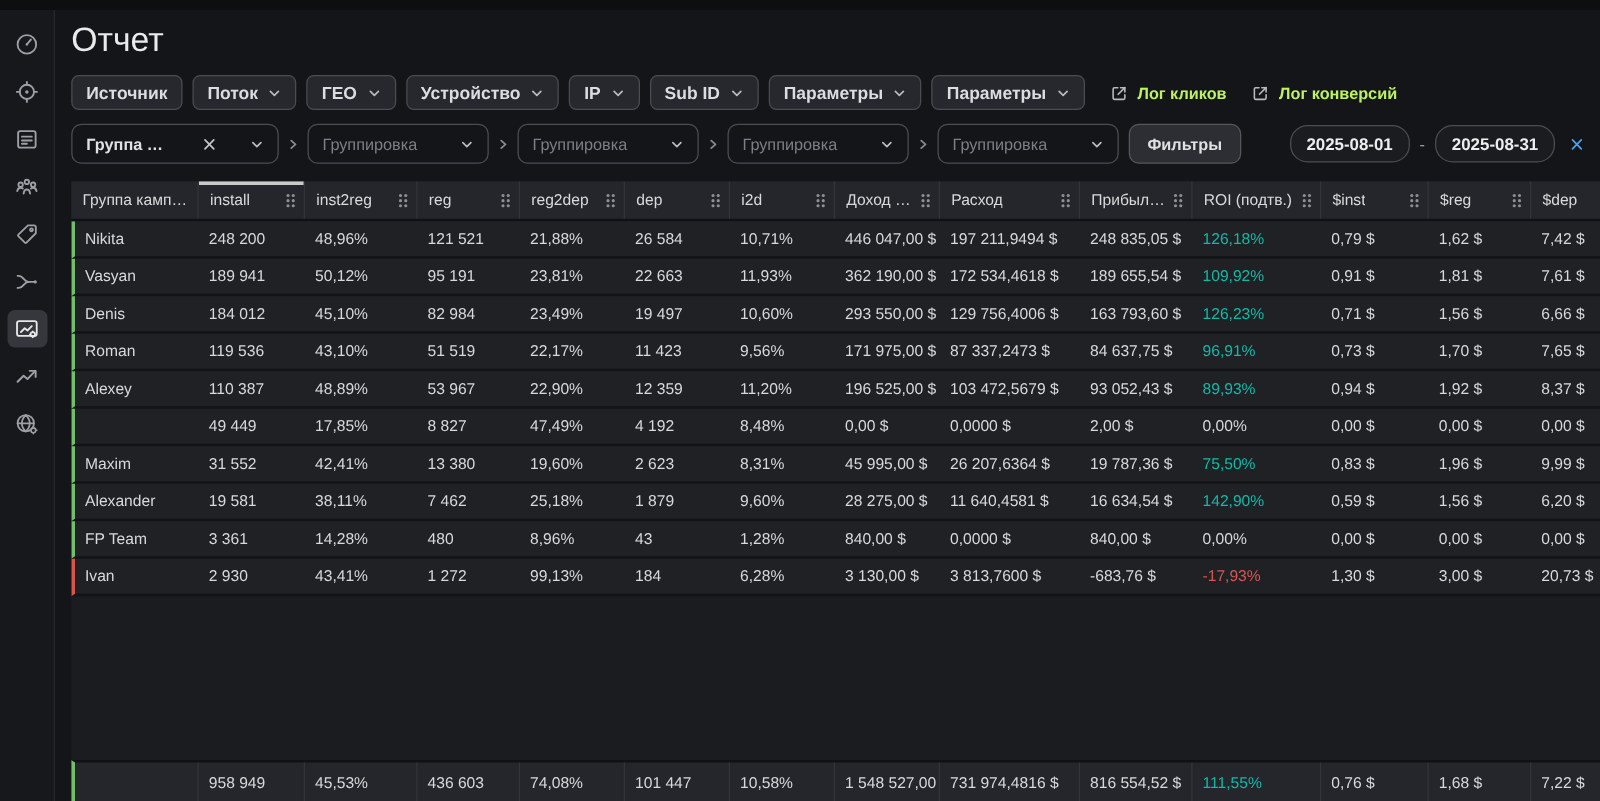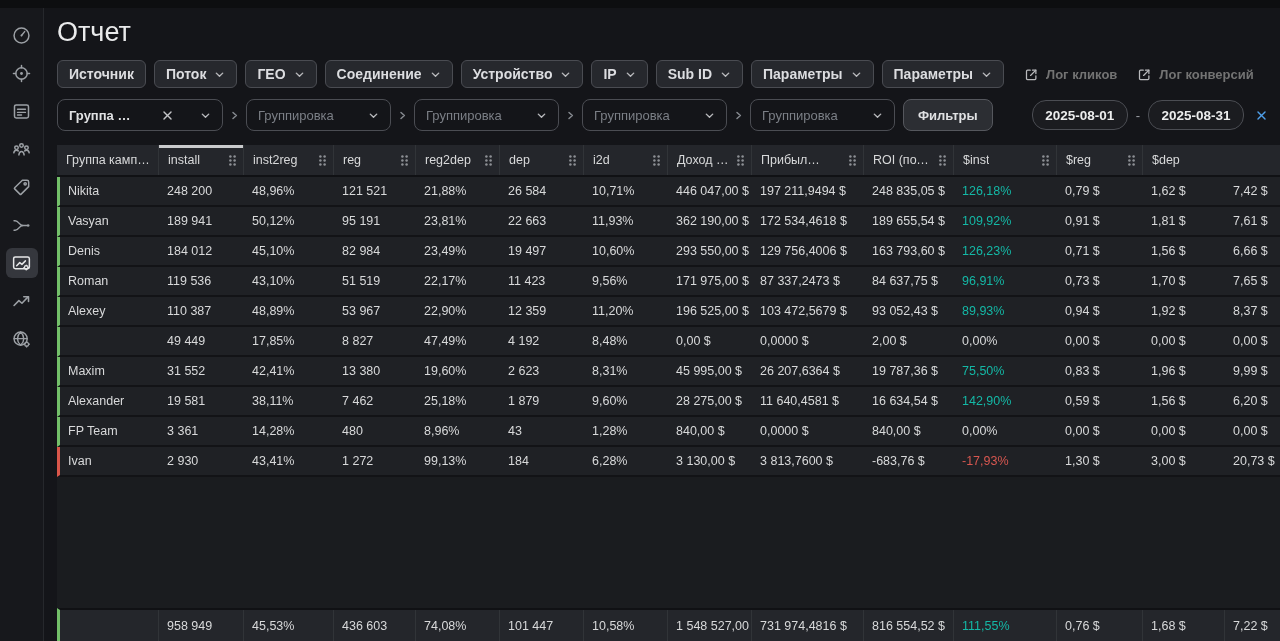--- a/index.html
+++ b/index.html
@@ -20,21 +20,21 @@
   .side-item.active{background:#35373d;color:#e6e7e8}
   .sicon{display:flex}
   
   .main{position:absolute;left:45px;top:0;right:0;bottom:0;display:flex;flex-direction:column}
   .title{font-size:27px;font-weight:400;color:#e9eaeb;margin:16px 0 10px 12px;line-height:33px}
   .filter-row{display:flex;align-items:center;gap:8px;margin:0 12px;height:30px;flex:none}
   .fbtn{display:flex;align-items:center;gap:8px;background:#26282d;border:1px solid #4a4c52;
     border-radius:6px;height:28px;padding:0 11px;color:#dcdde0;font-size:14px;font-weight:700;
     font-family:inherit;cursor:pointer;flex:none;box-sizing:border-box}
   .cicon{display:flex;color:#b9babd}
-  .loglink{display:flex;align-items:center;gap:7px;color:#737373;font-size:13px;font-weight:700;
+  .loglink{display:flex;align-items:center;gap:7px;color:#bef264;font-size:13px;font-weight:700;
     text-decoration:none;margin-left:12px;cursor:pointer;flex:none}
   
   .group-row{display:flex;align-items:center;gap:8px;margin:9px 12px 0 12px;height:34px;flex:none}
   .gselects{display:flex;align-items:center;gap:7px}
   .select{display:flex;align-items:center;gap:26px;border:1px solid #4b4d53;border-radius:8px;
     height:32px;padding:0 11px;font-size:13px;color:#e0e1e3;font-weight:700;background:transparent;
     box-sizing:border-box;cursor:pointer;flex:none}
   .select .lbl{max-width:66px;overflow:hidden;white-space:nowrap;text-overflow:ellipsis}
   .select .ph{color:#7b7f86;font-weight:400;width:84px}
   .xicon{display:flex;color:#c4c5c8}
@@ -180,28 +180,20 @@
       </button>
       <button class="fbtn">
         <span>ГЕО</span>
         <span class="cicon">
           <svg width="11" height="11" viewBox="0 0 24 24" fill="none" stroke="currentColor" stroke-width="3" stroke-linecap="round" stroke-linejoin="round">
             <path d="M5 9l7 7 7-7"></path>
           </svg>
         </span>
       </button>
       <button class="fbtn">
-        <span>Соединение</span>
-        <span class="cicon">
-          <svg width="11" height="11" viewBox="0 0 24 24" fill="none" stroke="currentColor" stroke-width="3" stroke-linecap="round" stroke-linejoin="round">
-            <path d="M5 9l7 7 7-7"></path>
-          </svg>
-        </span>
-      </button>
-      <button class="fbtn">
         <span>Устройство</span>
         <span class="cicon">
           <svg width="11" height="11" viewBox="0 0 24 24" fill="none" stroke="currentColor" stroke-width="3" stroke-linecap="round" stroke-linejoin="round">
             <path d="M5 9l7 7 7-7"></path>
           </svg>
         </span>
       </button>
       <button class="fbtn">
         <span>IP</span>
         <span class="cicon">
@@ -414,20 +406,33 @@
               <circle cx="6.6" cy="2.4" r="1.25"></circle>
               <circle cx="2.4" cy="6.5" r="1.25"></circle>
               <circle cx="6.6" cy="6.5" r="1.25"></circle>
               <circle cx="2.4" cy="10.6" r="1.25"></circle>
               <circle cx="6.6" cy="10.6" r="1.25"></circle>
             </svg>
           </span>
         </div>
         <div class="th">
           <span class="hl">Доход (…</span>
+          <span class="handle">
+            <svg width="9" height="13" viewBox="0 0 9 13" fill="currentColor">
+              <circle cx="2.4" cy="2.4" r="1.25"></circle>
+              <circle cx="6.6" cy="2.4" r="1.25"></circle>
+              <circle cx="2.4" cy="6.5" r="1.25"></circle>
+              <circle cx="6.6" cy="6.5" r="1.25"></circle>
+              <circle cx="2.4" cy="10.6" r="1.25"></circle>
+              <circle cx="6.6" cy="10.6" r="1.25"></circle>
+            </svg>
+          </span>
+        </div>
+        <div class="th">
+          <span class="hl">Расход</span>
           <span class="handle">
             <svg width="9" height="13" viewBox="0 0 9 13" fill="currentColor">
               <circle cx="2.4" cy="2.4" r="1.25"></circle>
               <circle cx="6.6" cy="2.4" r="1.25"></circle>
               <circle cx="2.4" cy="6.5" r="1.25"></circle>
               <circle cx="6.6" cy="6.5" r="1.25"></circle>
               <circle cx="2.4" cy="10.6" r="1.25"></circle>
               <circle cx="6.6" cy="10.6" r="1.25"></circle>
             </svg>
           </span>

